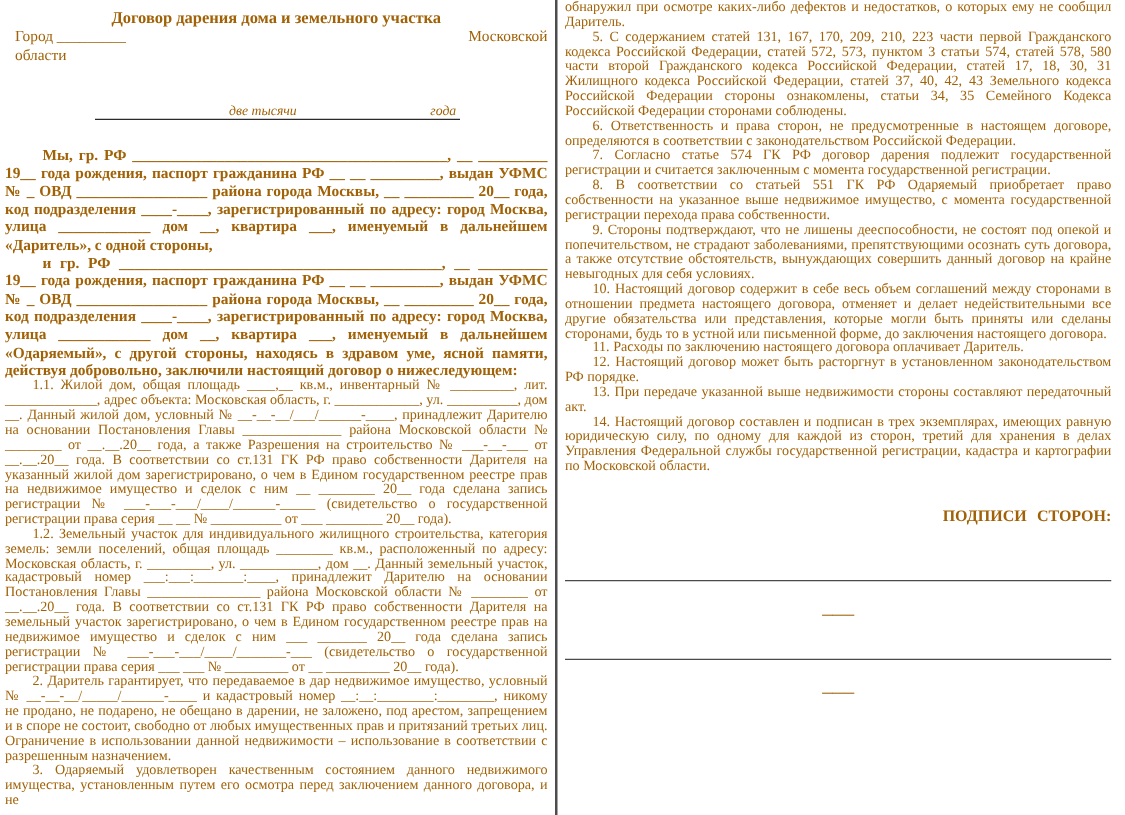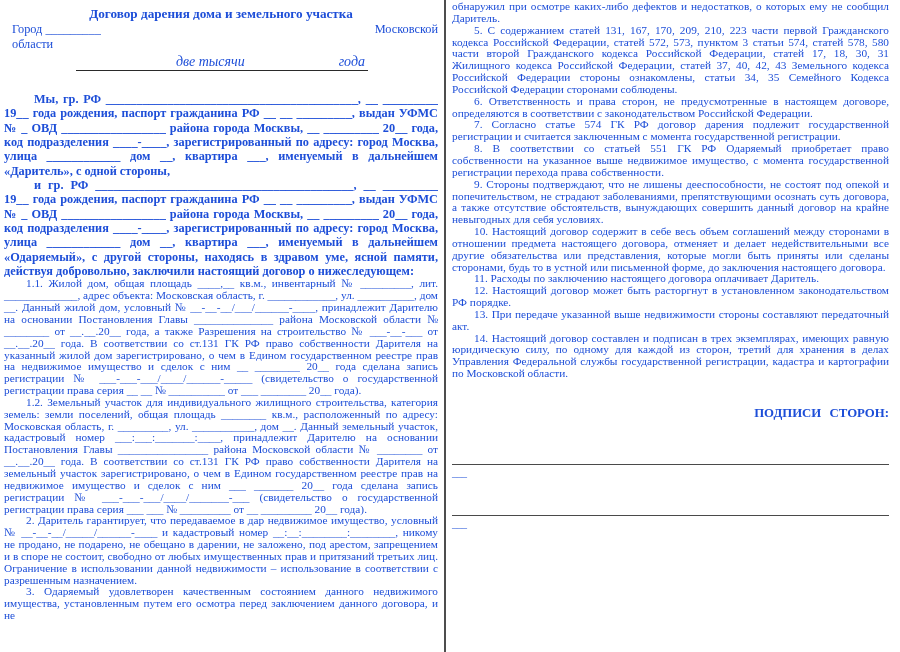--- a/index.html
+++ b/index.html
@@ -1,43 +1,43 @@
 <!DOCTYPE html>
 <html><head>
 <meta charset="utf-8">
 <style>
   html,body{margin:0;padding:0;background:#ffffff;}
   .page{
     position:relative;width:900px;height:652px;background:#ffffff;
-    overflow:hidden;color:#1d4ed8;
+    overflow:hidden;color:#a16207;
     font-family:"Liberation Serif","DejaVu Serif",serif;
   }
   .divider{position:absolute;left:444px;top:0;height:652px;width:2px;background:#4d4d4d;}
   .col{position:absolute;top:0;}
   .col-left{left:4px;width:434px;}
   .col-right{left:452px;top:1px;width:437px;}
   .doc-title{font-size:13.2px;line-height:16px;font-weight:bold;text-align:center;margin:6px 0 0 0;}
   .city-row{display:flex;justify-content:space-between;font-size:12.3px;line-height:15px;padding-left:8px;}
   .region2{font-size:12.3px;line-height:15px;padding-left:8px;}
   .date-line{
-    position:relative;margin:2px 0 0 72px;width:292px;height:16px;
-    border-bottom:1px solid #2a2a2a;font-style:italic;font-size:14px;
+    position:relative;margin:27px 0 0 72px;width:292px;height:16px;
+    border-bottom:1px solid #2a2a2a;font-style:italic;font-size:11px;
   }
   .dt-mid{position:absolute;left:46%;transform:translateX(-50%);bottom:0;}
   .dt-right{position:absolute;right:3px;bottom:0;}
   p{margin:0;text-align:justify;}
   .intro{font-size:12.3px;line-height:14.35px;font-weight:bold;}
   .intro-first{margin-top:21px;}
   .sm{font-size:11.3px;line-height:11.85px;}
   .ind-lg{text-indent:30px;}
   .ind{text-indent:22px;}
   .sig-heading{font-weight:bold;text-align:right;font-size:12.8px;word-spacing:5px;margin-top:26px;}
   .sig-line{height:0;border-bottom:1px solid #4a4a4a;margin-top:43px;}
   .sig-line2{margin-top:36px;}
-  .sig-sub{font-size:10px;line-height:13px;margin-top:1px;text-align:left;}
+  .sig-sub{font-size:17px;line-height:13px;margin-top:13px;text-align:center;}
 </style>
 </head>
 <body>
 
 <div class="page">
 
   <div class="col col-left">
     <h1 class="doc-title">Договор дарения дома и земельного участка</h1>
 
     <div class="city-row">

